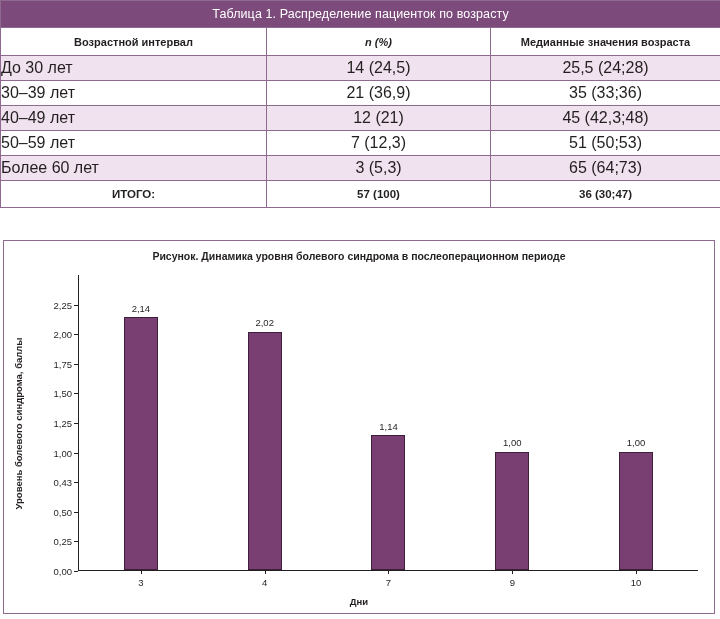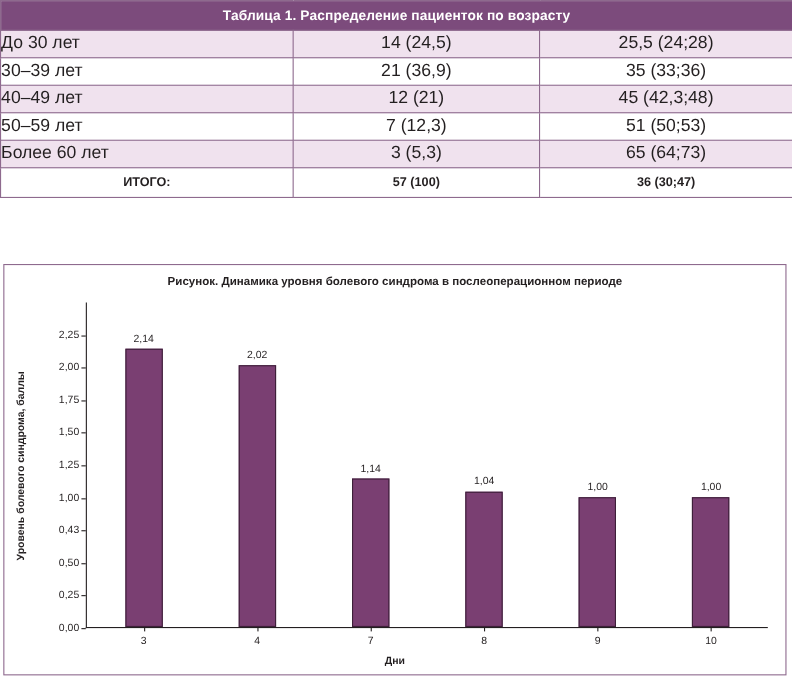--- a/index.html
+++ b/index.html
@@ -34,21 +34,21 @@
   }
   table.tbl td, table.tbl th {
     border: 1px solid #8e6a8e;
     padding: 0;
     vertical-align: middle;
   }
   .tbl-title td {
     background: #7c4b7c;
     color: #ffffff;
     font-size: 12.5px;
-    font-weight: bold;
+    font-weight: normal;
     text-align: center;
     height: 26px;
     letter-spacing: .1px;
     border: 1px solid #7c4b7c;
   }
   .tbl-head th {
     background: #ffffff;
     font-size: 11px;
     font-weight: bold;
     text-align: center;
@@ -220,20 +220,25 @@
   <div class="table-wrap">
     <table class="tbl">
       <colgroup>
         <col style="width:266px">
         <col style="width:224px">
         <col style="width:230px">
       </colgroup>
       <tbody>
         <tr class="tbl-title">
           <td colspan="3">Таблица 1. Распределение пациенток по возрасту</td>
+        </tr>
+        <tr class="tbl-head">
+          <th>Возрастной интервал</th>
+          <th><em>n (%)</em></th>
+          <th>Медианные значения возраста</th>
         </tr>
 
         <tr>
           <td class="row-cell c-label bg-a">До 30 лет</td>
           <td class="row-cell c-mid bg-a">14 (24,5)</td>
           <td class="row-cell c-mid bg-a">25,5 (24;28)</td>
         </tr>
         <tr>
           <td class="row-cell c-label bg-b">30–39 лет</td>
           <td class="row-cell c-mid bg-b">21 (36,9)</td>
@@ -309,26 +314,20 @@
           <div class="xtick-mark"></div>
           <div class="xtick">4</div>
         </div>
         <div class="bar-slot">
           <div class="bar" style="height:45.6%"></div>
           <div class="bar-val" style="bottom:46.9%">1,14</div>
           <div class="xtick-mark"></div>
           <div class="xtick">7</div>
         </div>
         <div class="bar-slot">
-          <div class="bar" style="height:41.6%"></div>
-          <div class="bar-val" style="bottom:42.9%">1,04</div>
-          <div class="xtick-mark"></div>
-          <div class="xtick">8</div>
-        </div>
-        <div class="bar-slot">
           <div class="bar" style="height:40%"></div>
           <div class="bar-val" style="bottom:41.3%">1,00</div>
           <div class="xtick-mark"></div>
           <div class="xtick">9</div>
         </div>
         <div class="bar-slot">
           <div class="bar" style="height:40%"></div>
           <div class="bar-val" style="bottom:41.3%">1,00</div>
           <div class="xtick-mark"></div>
           <div class="xtick">10</div>

